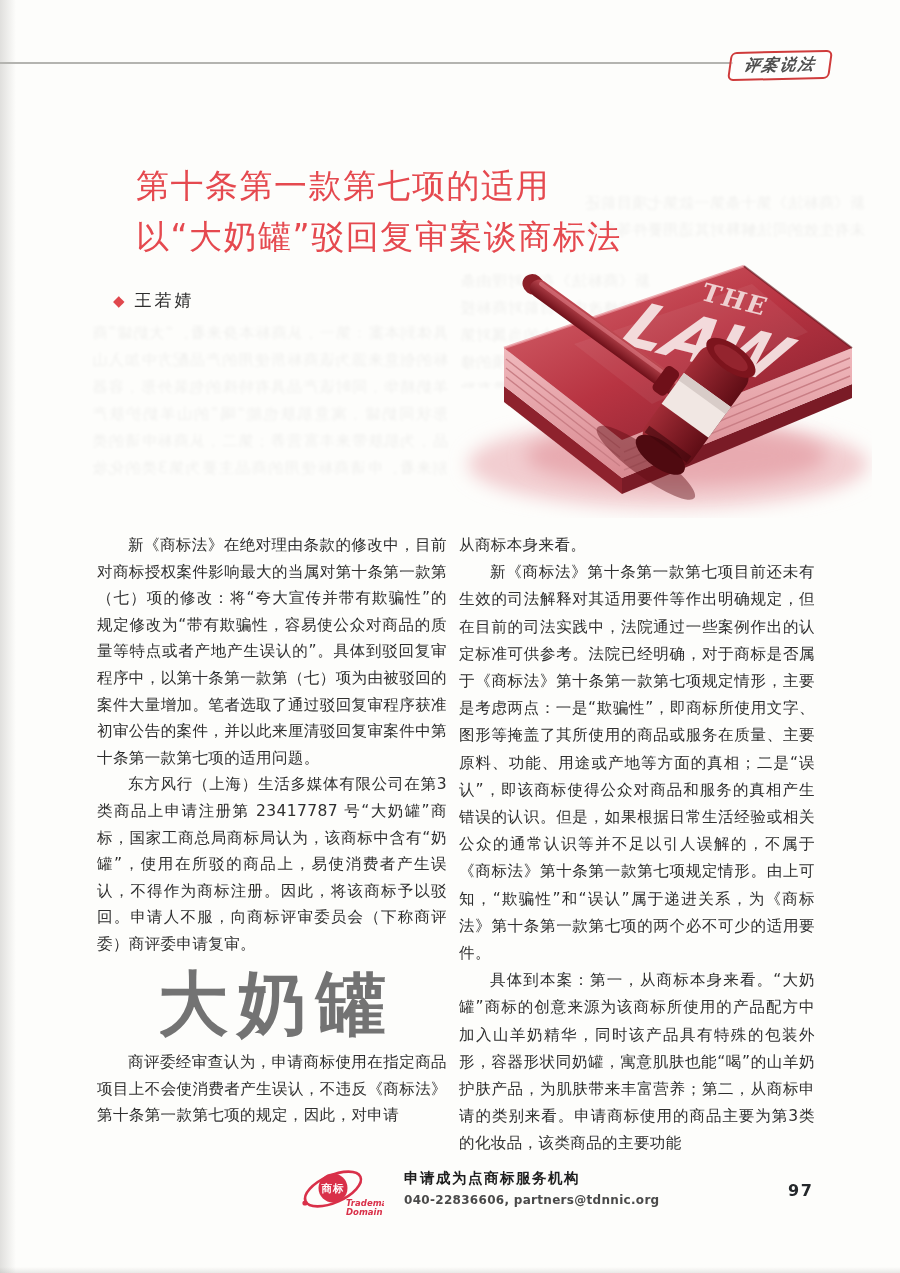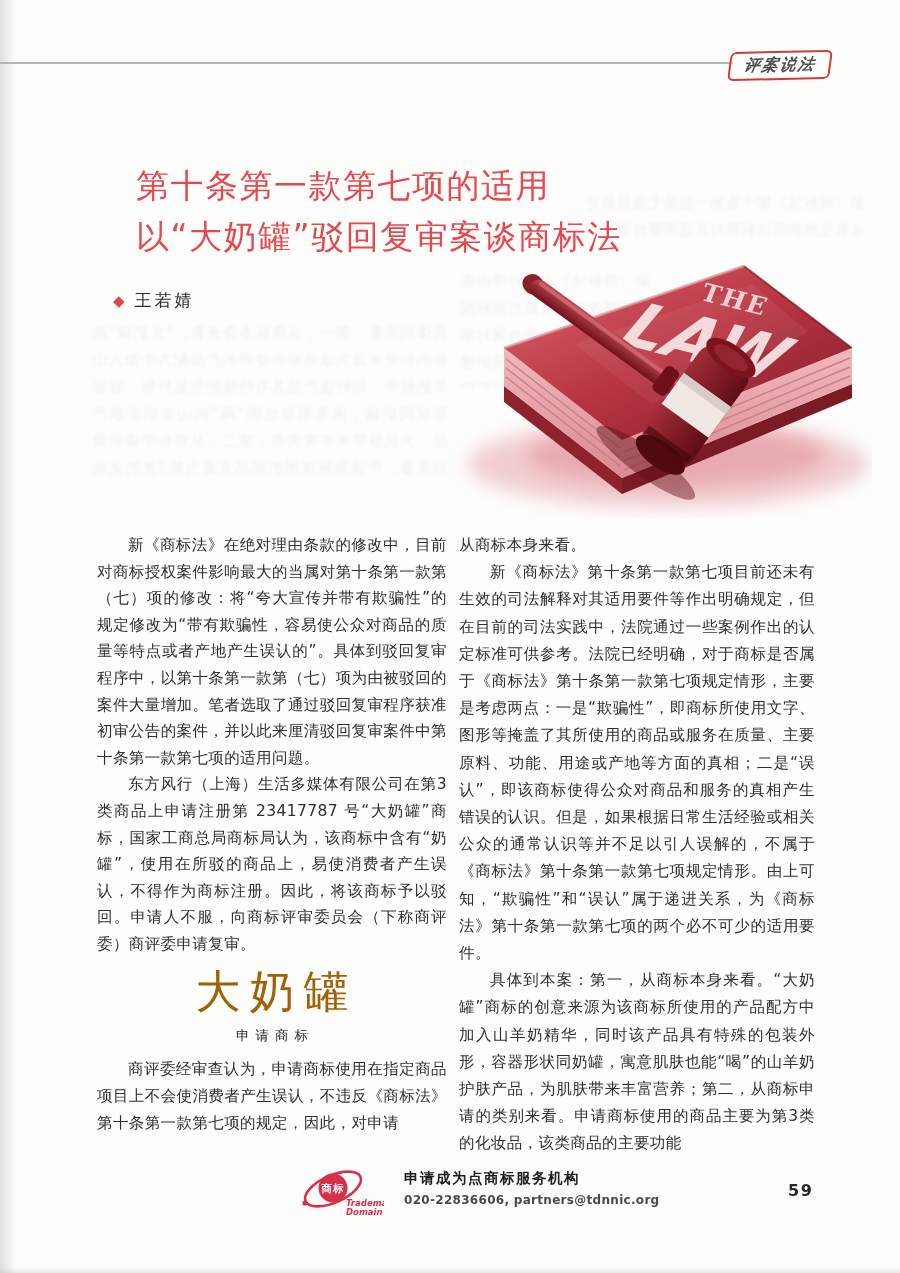--- a/index.html
+++ b/index.html
@@ -52,21 +52,21 @@
   .col {
     position:absolute; top:492px; font-size:15.5px; color:#2f2f2f;
     text-align:justify; letter-spacing:.4px;margin-top:40px;
   }
   .col p { text-indent:2em; margin:0; }
   .col p.noindent { text-indent:0; }
   .col-left  { left:97px;  width:350px; line-height:26.6px; }
   .col-right { left:459px; width:356px; line-height:27.2px; }
   .mark-fig { text-align:center; margin:10px 0 8px; }
   .mark-text {
-    font-size:45px; font-weight:400; color:#a16207;
+    font-size:70px; font-weight:700; color:#737373;
     letter-spacing:9px; text-indent:9px; line-height:1.05;
   }
   .mark-caption {
     font-family:"DejaVu Serif", serif; font-size:13.5px; color:#262626;
     letter-spacing:6px; text-indent:6px; margin-top:7px;
   }
   .footer-logo { position:absolute; left:300px; top:1162px; width:84px; height:58px; }
   .footer-text { position:absolute; left:404px; top:1169px; }
   .footer-slogan {
     font-size:14.5px; font-weight:700; color:#1e1e1e; letter-spacing:1.5px;
@@ -166,21 +166,20 @@
         <rect x="171" y="46" width="52" height="8" fill="#3f070c" opacity="0.6"></rect>
       </g>
     </svg>
   </div>
 
   <div class="col col-left">
     <p>新《商标法》在绝对理由条款的修改中，目前对商标授权案件影响最大的当属对第十条第一款第（七）项的修改：将“夸大宣传并带有欺骗性”的规定修改为“带有欺骗性，容易使公众对商品的质量等特点或者产地产生误认的”。具体到驳回复审程序中，以第十条第一款第（七）项为由被驳回的案件大量增加。笔者选取了通过驳回复审程序获准初审公告的案件，并以此来厘清驳回复审案件中第十条第一款第七项的适用问题。</p>
     <p>东方风行（上海）生活多媒体有限公司在第3类商品上申请注册第 23417787 号“大奶罐”商标，国家工商总局商标局认为，该商标中含有“奶罐”，使用在所驳的商品上，易使消费者产生误认，不得作为商标注册。因此，将该商标予以驳回。申请人不服，向商标评审委员会（下称商评委）商评委申请复审。</p>
     <div class="mark-fig">
       <div class="mark-text">大奶罐</div>
-      <div class="mark-caption">申请商标</div>
     </div>
     <p>商评委经审查认为，申请商标使用在指定商品项目上不会使消费者产生误认，不违反《商标法》第十条第一款第七项的规定，因此，对申请</p>
   </div>
 
   <div class="col col-right">
     <p class="noindent">从商标本身来看。</p>
     <p>新《商标法》第十条第一款第七项目前还未有生效的司法解释对其适用要件等作出明确规定，但在目前的司法实践中，法院通过一些案例作出的认定标准可供参考。法院已经明确，对于商标是否属于《商标法》第十条第一款第七项规定情形，主要是考虑两点：一是“欺骗性”，即商标所使用文字、图形等掩盖了其所使用的商品或服务在质量、主要原料、功能、用途或产地等方面的真相；二是“误认”，即该商标使得公众对商品和服务的真相产生错误的认识。但是，如果根据日常生活经验或相关公众的通常认识等并不足以引人误解的，不属于《商标法》第十条第一款第七项规定情形。由上可知，“欺骗性”和“误认”属于递进关系，为《商标法》第十条第一款第七项的两个必不可少的适用要件。</p>
     <p>具体到本案：第一，从商标本身来看。“大奶罐”商标的创意来源为该商标所使用的产品配方中加入山羊奶精华，同时该产品具有特殊的包装外形，容器形状同奶罐，寓意肌肤也能“喝”的山羊奶护肤产品，为肌肤带来丰富营养；第二，从商标申请的类别来看。申请商标使用的商品主要为第3类的化妆品，该类商品的主要功能</p>
   </div>
 
@@ -189,17 +188,17 @@
       <ellipse cx="33" cy="27" rx="30" ry="13.5" fill="none" stroke="#d93049" stroke-width="2.6" transform="rotate(-24 33 27)"></ellipse>
       <circle cx="33" cy="26" r="14.5" fill="#d93049"></circle>
       <text x="33" y="30" text-anchor="middle" font-size="10.5" font-weight="bold" fill="#ffffff" letter-spacing="1">商标</text>
       <circle cx="5" cy="41" r="2.6" fill="#d93049"></circle>
       <text x="46" y="44" font-size="8.5" font-style="italic" font-weight="bold" fill="#d93049">Trademark</text>
       <text x="46" y="53" font-size="8.5" font-style="italic" font-weight="bold" fill="#d93049">Domain</text>
     </svg>
   </div>
   <div class="footer-text">
     <div class="footer-slogan">申请成为点商标服务机构</div>
-    <div class="footer-contact">020-22836606, partners@tdnnic.org</div>
-  </div>
-  <div class="page-number">59</div>
+    <div class="footer-contact">040-22836606, partners@tdnnic.org</div>
+  </div>
+  <div class="page-number">97</div>
 
 </div>
 
 </body></html>

